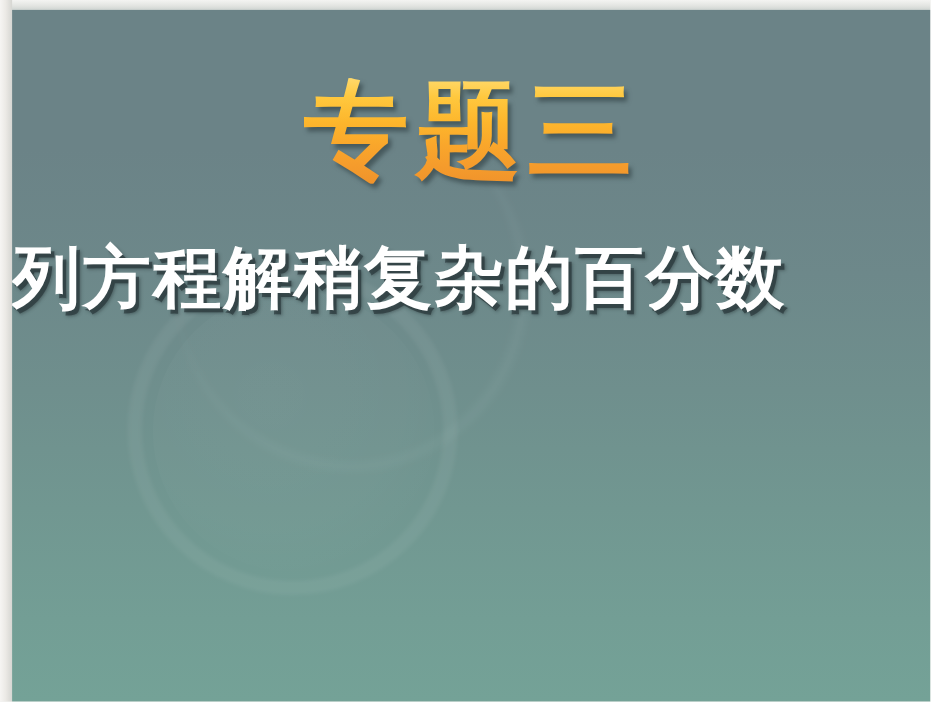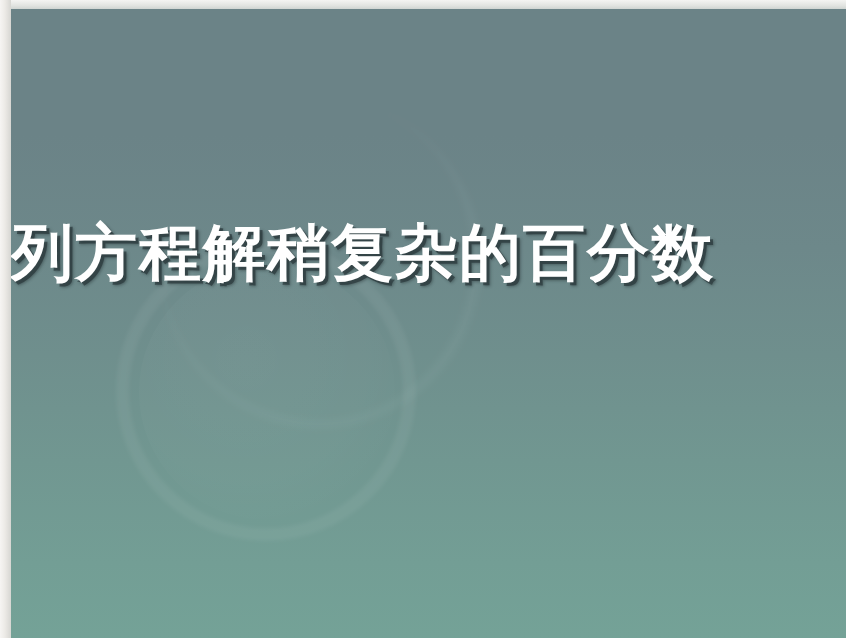--- a/index.html
+++ b/index.html
@@ -153,19 +153,22 @@
 
   <div class="frame-edge-top"></div>
   <div class="frame-edge-left"></div>
 
   <div class="slide">
 
     <div class="watermark-ring"></div>
     <div class="watermark-ring-inner"></div>
     <div class="watermark-sweep"></div>
 
+    <div class="title-block">
+      <span class="wordart-title">专题三</span>
+    </div>
 
     <div class="subtitle-block">
       <div class="subtitle-line">列方程解稍复杂的百分数</div>
     </div>
 
   </div>
 </div>
 
 </body></html>

